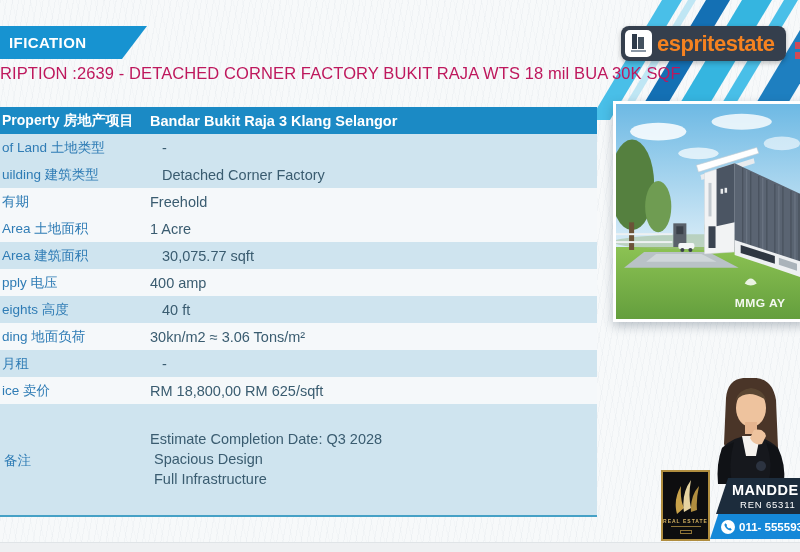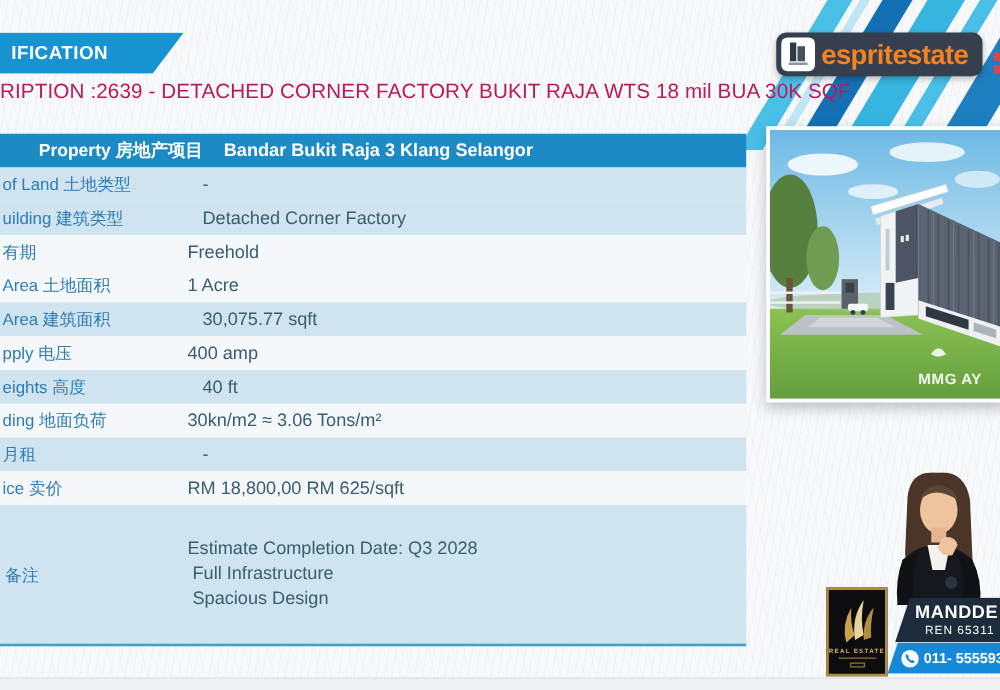--- a/index.html
+++ b/index.html
@@ -14,21 +14,21 @@
   
   .ribbon { position:absolute; left:0; top:26px; width:147px; height:33px;
     background:#1793d1; clip-path:polygon(0 0,100% 0,83% 100%,0 100%);
     color:#fff; font-weight:bold; font-size:15px; line-height:33px; padding-left:9px; letter-spacing:.4px; }
   
   .desc { position:absolute; left:0; top:64px; width:700px; color:#be185d;
     font-size:16.5px; font-weight:normal; white-space:nowrap; letter-spacing:.1px; }
   
   .spec { position:absolute; left:0; top:107px; width:597px; }
   .trow { display:flex; height:27px; align-items:center; }
-  .trow.head { background:#1b8ac5;padding-left:29px; }
+  .trow.head { background:#1b8ac5; }
   .trow.a { background:#cfe4ef;gap:12px; }
   .trow.b { background:#f5f8fa; }
   .tlabel { width:150px; padding-left:2px; font-size:13.5px; color:#2f7cb5; white-space:nowrap; overflow:hidden; }
   .trow.head .tlabel { color:#fff; font-weight:bold; font-size:14px; }
   .tval { flex:1; font-size:14.5px; color:#3a5c70; white-space:nowrap; }
   .trow.head .tval { color:#fff; font-weight:bold; font-size:14.5px; }
   .remark { position:relative; height:113px; background:#cfe4ef; border-bottom:2px solid #46a1c6; }
   .remark .tlabel { position:absolute; left:2px; top:48px; }
   .rlines { position:absolute; left:150px; top:25px; font-size:14.5px; color:#3a5c70; line-height:20px; }
   .rline2 { padding-left:4px; }
@@ -135,22 +135,22 @@
       <div class="tval">-</div>
     </div>
     <div class="trow b">
       <div class="tlabel">ice 卖价</div>
       <div class="tval">RM 18,800,00 RM 625/sqft</div>
     </div>
     <div class="remark">
       <div class="tlabel">备注</div>
       <div class="rlines">
         <div>Estimate Completion Date: Q3 2028</div>
+        <div class="rline2">Spacious Design</div>
         <div class="rline2">Full Infrastructure</div>
-        <div class="rline2">Spacious Design</div>
       </div>
     </div>
   </div>
 
   <div class="photo">
     <svg viewBox="0 0 185 218" preserveAspectRatio="none">
       <defs>
         <linearGradient id="sky" x1="0" y1="0" x2="0" y2="1">
           <stop offset="0" stop-color="#6db9e4"></stop>
             <stop offset="1" stop-color="#ddeef8"></stop>

